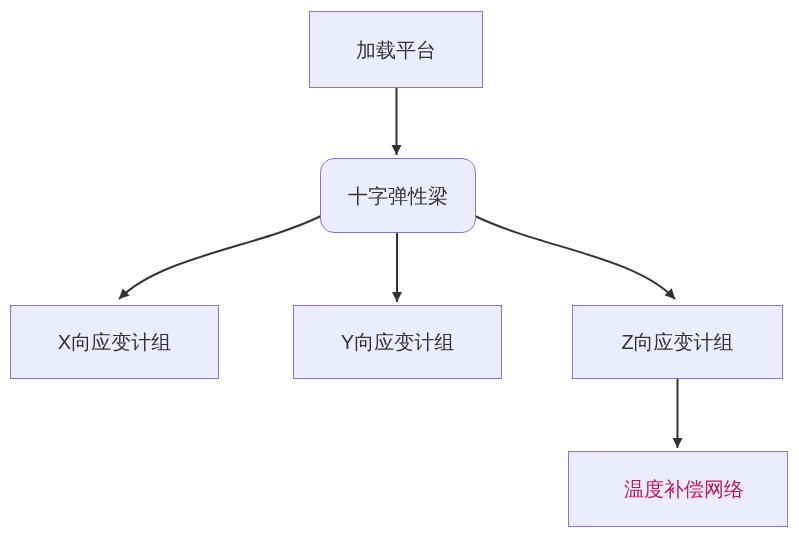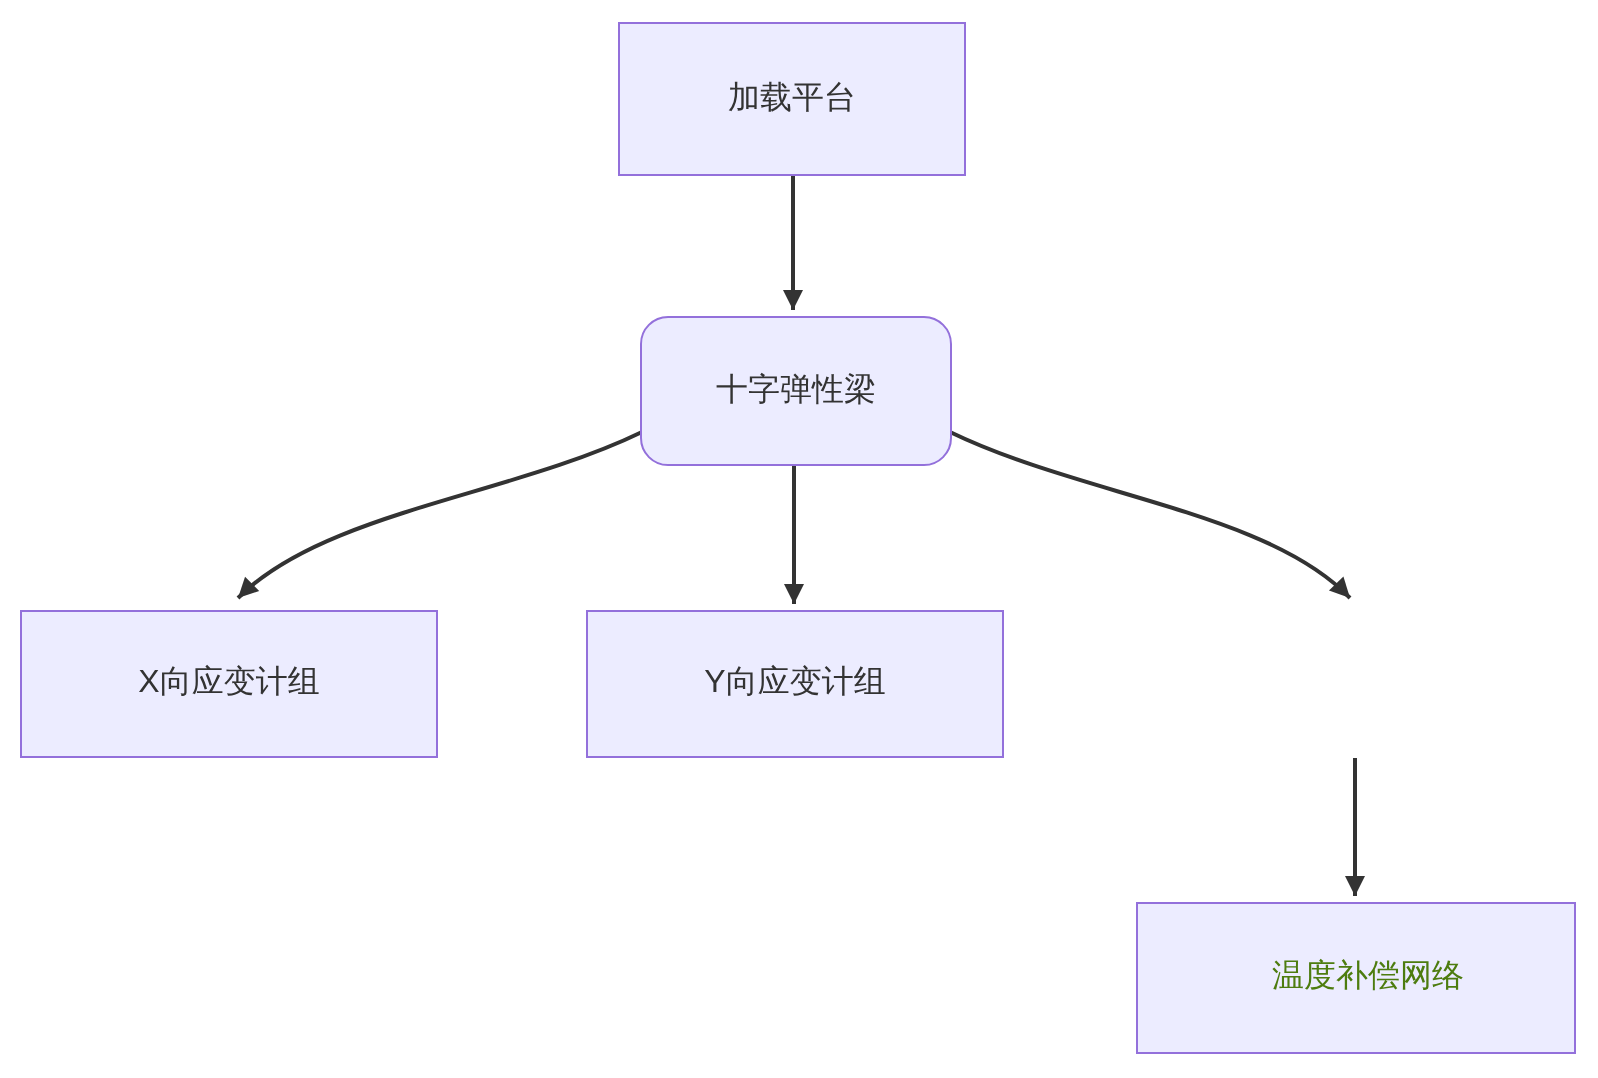--- a/index.html
+++ b/index.html
@@ -25,21 +25,21 @@
   }
   .node {
     position: absolute;
     box-sizing: border-box;
     background: #ECECFF;
     border: 1px solid #9370DB;
     color: #333333;
     display: flex;
     align-items: center;
     justify-content: center;
-    font-size: 16px;
+    font-size: 20px;
     line-height: 1.2;
     text-align: center;
   }
   .node.rounded {
     border-radius: 14px;
   }
   #node-load-platform { left: 309px; top: 11px;  width: 174px; height: 77px; }
   #node-cross-beam    { left: 320px; top: 158px; width: 156px; height: 75px; }
   #node-x-strain      { left: 10px;  top: 305px; width: 209px; height: 74px; }
   #node-y-strain      { left: 293px; top: 305px; width: 209px; height: 74px; }
@@ -73,18 +73,21 @@
   </div>
 
   <div class="node" id="node-x-strain" style="background: rgb(236, 236, 255); border-color: rgb(147, 112, 219); color: rgb(51, 51, 51);">
     <span>X向应变计组</span>
   </div>
 
   <div class="node" id="node-y-strain" style="background: rgb(236, 236, 255); border-color: rgb(147, 112, 219); color: rgb(51, 51, 51);">
     <span>Y向应变计组</span>
   </div>
 
+  <div class="node" id="node-z-strain" style="background: rgb(236, 236, 255); border-color: rgb(147, 112, 219); color: rgb(51, 51, 51);">
+    <span>Z向应变计组</span>
+  </div>
 
-  <div class="node" id="node-temp-comp" style="background: rgb(236, 236, 255); border-color: rgb(147, 112, 219); color: #4d7c0f; padding-left: 12px;">
+  <div class="node" id="node-temp-comp" style="background: rgb(236, 236, 255); border-color: rgb(147, 112, 219); color: #be185d; padding-left: 12px;">
     <span>温度补偿网络</span>
   </div>
 
 </div>
 
 </body></html>

